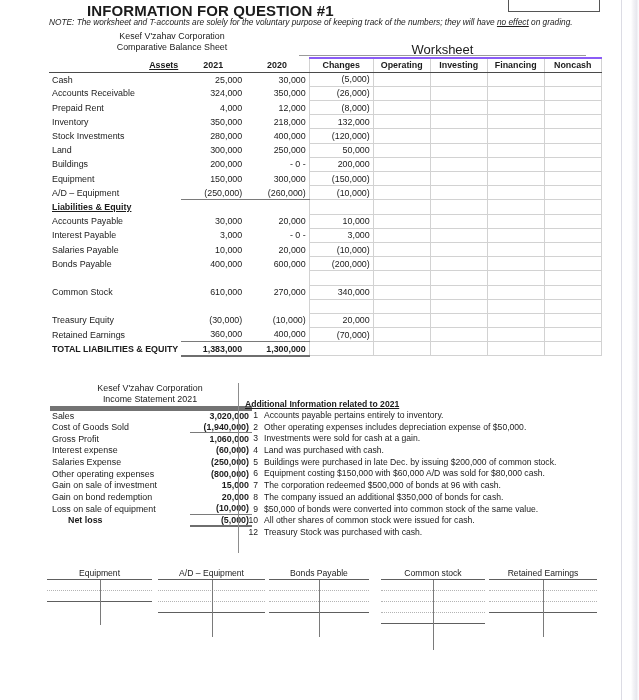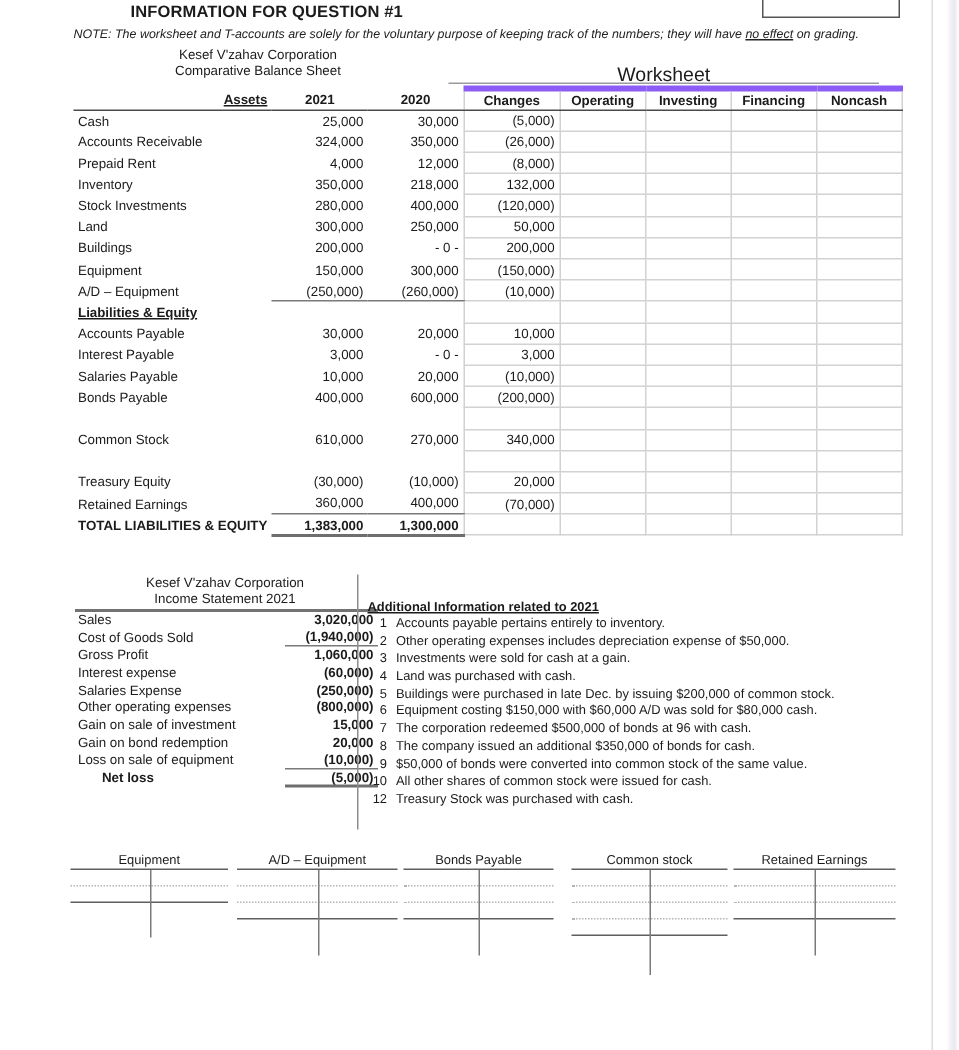--- a/index.html
+++ b/index.html
@@ -34,21 +34,21 @@
     position: absolute;
     left: 508px; top: -14px;
     width: 92px; height: 26px;
     border: 1.4px solid #555;
     background: #fff;
   }
 
   .hdr1 {
     position: absolute;
     left: 49px; top: 2px;
-    font-size: 11px;
+    font-size: 15px;
     font-weight: bold;
     letter-spacing: .1px;
     padding-left: 38px;
   }
   .note {
     position: absolute;
     left: 49px; top: 17px;
     font-size: 8.3px;
     font-style: italic;
     color: #222;
@@ -97,21 +97,21 @@
   td.chg { width: 64px; text-align: right; padding-right: 7px; }
   td.wcell { width: 57px; }
 
   .b { font-weight: bold; }
   .uline { text-decoration: underline; }
   .hdrrow td { font-weight: bold; text-align: center; }
   .hdrrow td.lbl { text-align: right; }
 
   
   .gridcell { border: 1px solid #d2d2d2; border-top: none; }
-  .gridcell-top { border-top: 4px solid #8b5cf6; }
+  .gridcell-top { border-top: 2px solid #8b5cf6; }
   .hdr-underline { border-bottom: 1.6px solid #4a4a4a; }
   .tot-under { border-bottom: 2.2px solid #6e6e6e; }
   .sub-under { border-bottom: 1px solid #7a7a7a; }
 
   
   .is-title {
     position: absolute;
     left: 50px; top: 383px;
     width: 200px;
     text-align: center;
@@ -120,21 +120,21 @@
   }
   table.is {
     position: absolute;
     left: 50px; top: 406px;
     border-collapse: collapse;
     font-size: 8.9px;
   }
   table.is td { padding: 0 2px; height: 11.7px; white-space: nowrap; }
   table.is td.ilbl { width: 140px; }
   table.is td.inum { width: 62px; text-align: right; padding-right: 3px; font-weight: bold; }
-  .is-toprule { border-top: 2px solid #737373; }
+  .is-toprule { border-top: 5px solid #737373; }
   .is-indent { padding-left: 18px !important; }
 
   .vdivide {
     position: absolute;
     left: 238px; top: 383px;
     width: 1px; height: 170px;
     background: #8d8d8d;
   }
 
   

